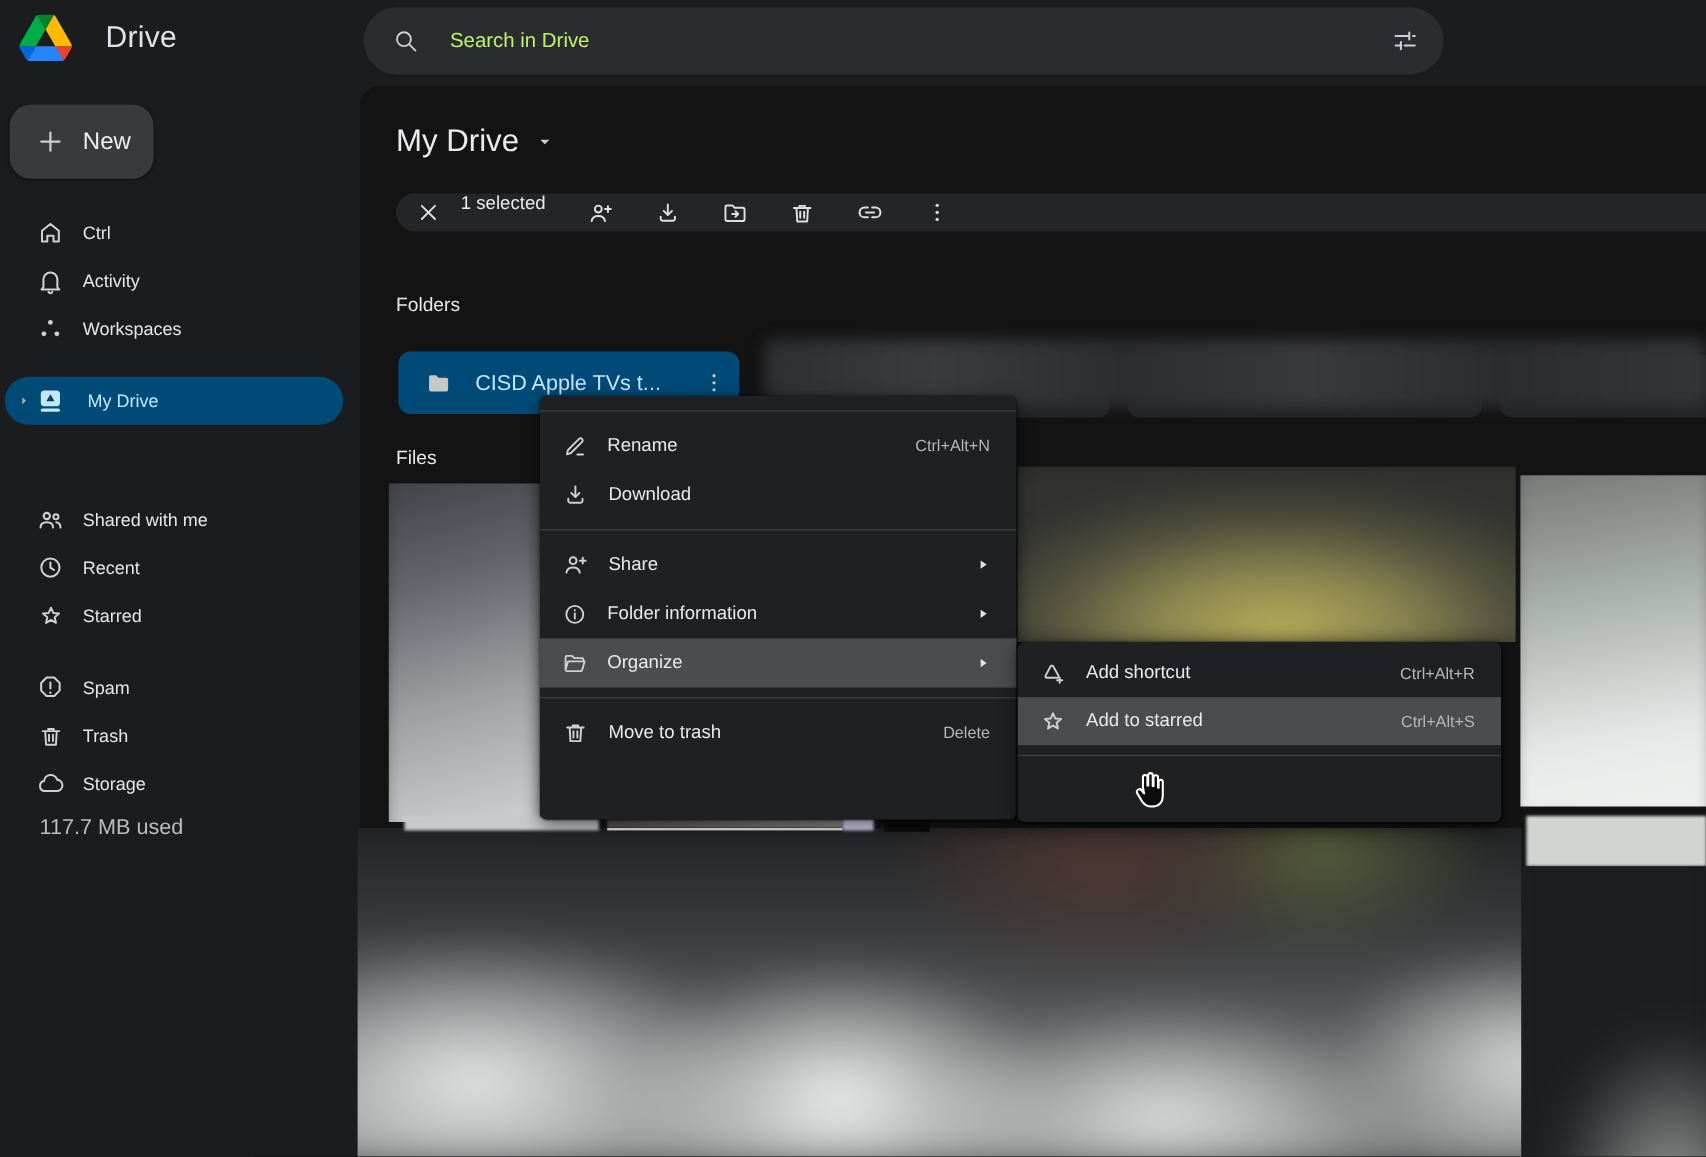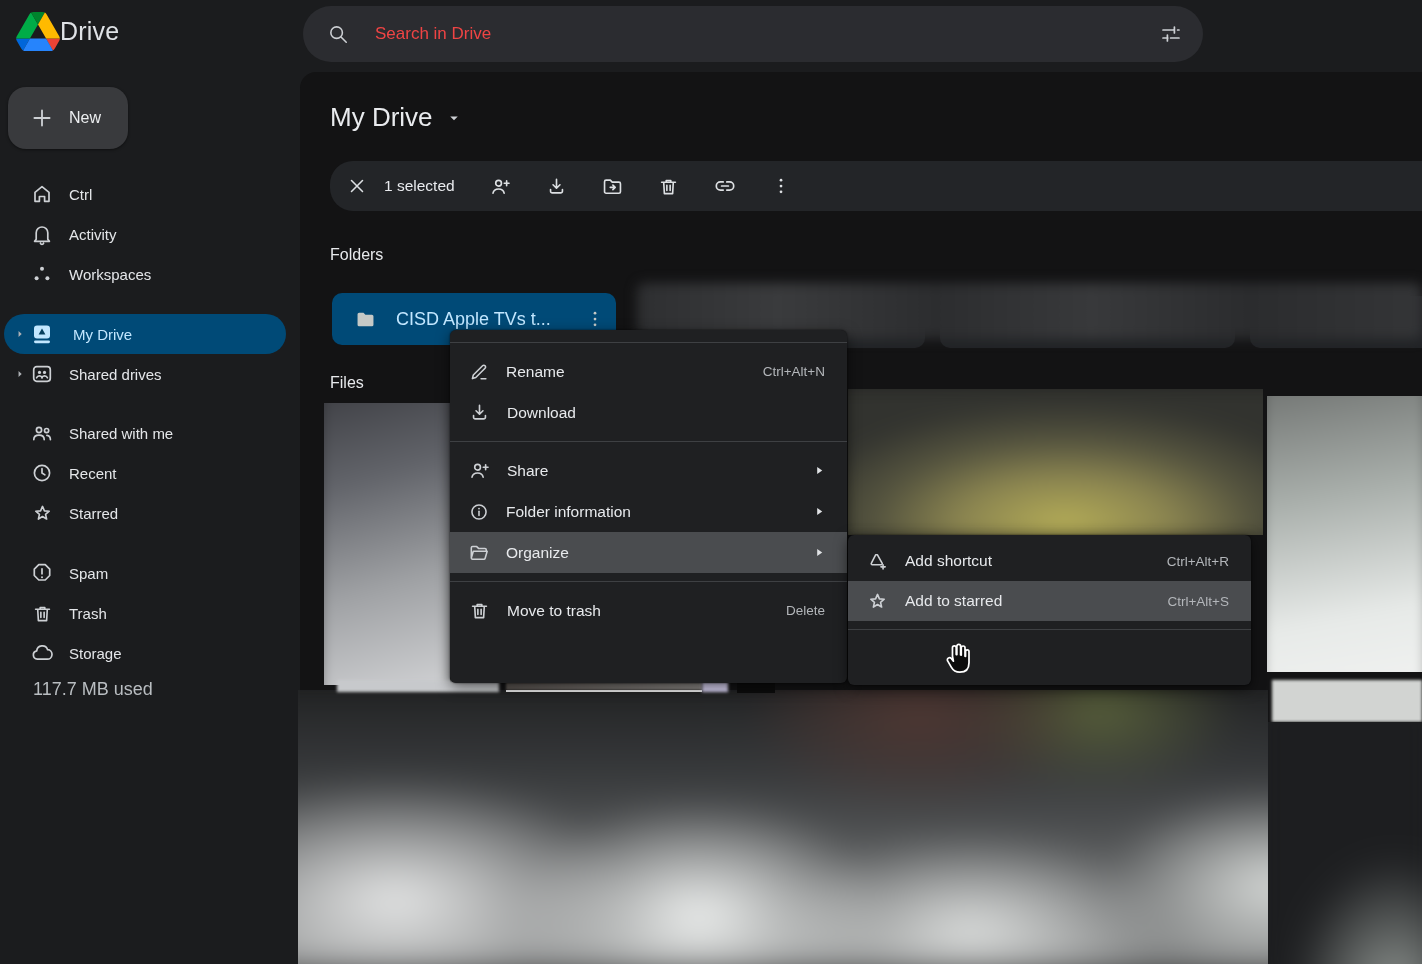--- a/index.html
+++ b/index.html
@@ -11,48 +11,48 @@
   html,body{background:#000}
   .stage{position:relative;width:1422px;height:964px;overflow:hidden;
     background:var(--chrome);font-family:"Liberation Sans",sans-serif;color:var(--txt)}
   .abs{position:absolute}
   .icon{display:inline-flex;align-items:center;justify-content:center;color:var(--ic);flex:0 0 auto}
   .icon svg{display:block}
 
   
   .content-panel{left:300px;top:72px;width:1122px;height:892px;background:var(--panel);
     border-radius:16px 0 0 0;z-index:1}
-  .logo-row{left:16px;top:12px;display:flex;align-items:center;gap:0;z-index:2}
+  .logo-row{left:16px;top:12px;display:flex;align-items:center;gap:28px;z-index:2}
   .logo-row .brand{font-size:25px;color:#dfe2e6;letter-spacing:.2px}
   .new-btn{left:8px;top:87px;width:120px;height:62px;border-radius:18px;background:#393a3d;
     display:flex;align-items:center;gap:14px;padding-left:21px;z-index:2;
     box-shadow:0 1px 3px rgba(0,0,0,.45);cursor:pointer}
-  .new-btn .nb-label{font-size:16px;font-weight:500;color:#eceef0}
+  .new-btn .nb-label{font-size:20px;font-weight:500;color:#eceef0}
   .nav-row{left:0;width:292px;height:40px;z-index:2;display:flex;align-items:center;cursor:pointer}
   .nav-row .caret{position:absolute;left:15px;width:10px;color:#aeb2b6}
   .nav-row .nicon{position:absolute;left:30px;width:24px}
   .nav-row .nlabel{position:absolute;left:69px;font-size:15px;color:var(--txt);white-space:nowrap}
   .nav-row.selected{left:4px;width:282px;background:var(--sel);border-radius:20px}
   .nav-row.selected .nlabel{color:var(--seltext);font-weight:500}
   .nav-row.selected .caret{left:11px}
   .nav-row.selected .nicon{left:26px}
   .r0{top:174px}.r1{top:214px}.r2{top:254px}.r3{top:314px}.r4{top:354px}
   .r5{top:413px}.r6{top:453px}.r7{top:493px}.r8{top:553px}.r9{top:593px}.r10{top:633px}
   .storage-used{left:33px;top:679px;font-size:18px;color:#b9bdc1;z-index:2}
 
   
   .search-bar{left:303px;top:6px;width:900px;height:56px;border-radius:28px;background:var(--searchbar);
     display:flex;align-items:center;padding:0 20px 0 24px;z-index:2;cursor:text}
-  .search-bar .ph{margin-left:26px;font-size:17px;color:#ef4444;flex:1}
+  .search-bar .ph{margin-left:26px;font-size:17px;color:#bef264;flex:1}
 
   
   .page-title{left:330px;top:102px;display:flex;align-items:center;gap:12px;z-index:2;cursor:pointer}
   .page-title .t{font-size:26px;color:#e9ebee}
-  .sel-toolbar{left:330px;top:161px;width:1092px;height:50px;background:var(--toolbar);
-    border-radius:23px 0 0 23px;display:flex;align-items:center;padding-left:16px;z-index:2}
+  .sel-toolbar{left:330px;top:161px;width:1092px;height:32px;background:var(--toolbar);
+    border-radius:23px 0 0 23px;display:flex;padding-left:16px;z-index:2}
   .sel-toolbar .count{margin:0 10px 0 16px;font-size:15.5px;font-weight:500;color:#e9ebee}
   .tb-ic{margin-left:33px;cursor:pointer;color:#dde0e3}
   .tb-ic.first{margin-left:24px}
   .section-label{font-size:16px;font-weight:500;color:#e7e9ec;z-index:2}
   .folders-label{left:330px;top:246px}
   .files-label{left:330px;top:374px}
 
   
   .chip{height:52px;border-radius:10px;background:var(--chip);z-index:2}
   .chip.selchip{left:332px;top:293px;width:284px;background:var(--sel);display:flex;align-items:center;
@@ -192,36 +192,20 @@
       </span>
     <span class="icon nicon">
         <svg width="24" height="24" viewBox="0 0 24 24">
           <rect x="4" y="3.4" width="16" height="13.2" rx="3" fill="#c2e7ff"></rect>
           <path d="M12 6.6l3.4 5.8H8.6z" fill="#07405e"></path>
           <rect x="4" y="18.4" width="16" height="2.8" rx="1.4" fill="#c2e7ff"></rect>
         </svg>
       </span>
     <span class="nlabel">My Drive</span>
   </div>
-  <div class="abs nav-row r4">
-    <span class="icon caret">
-        <svg width="10" height="10" viewBox="0 0 24 24" fill="currentColor">
-          <path d="M8.5 5 16 12l-7.5 7z"></path>
-        </svg>
-      </span>
-    <span class="icon nicon">
-        <svg width="24" height="24" viewBox="0 0 24 24">
-          <rect x="3.7" y="4.7" width="16.6" height="14.6" rx="3" fill="none" stroke="currentColor" stroke-width="1.7" stroke-linecap="round" stroke-linejoin="round"></rect>
-          <circle cx="9.5" cy="10.4" r="1.6" fill="currentColor"></circle>
-          <circle cx="14.5" cy="10.4" r="1.6" fill="currentColor"></circle>
-          <path d="M6.6 15.8c.5-1.3 1.6-2 2.9-2 1.2 0 2.3.7 2.8 2M11.7 15.8c.5-1.3 1.6-2 2.8-2 1.3 0 2.4.7 2.9 2" fill="none" stroke="currentColor" stroke-width="1.7" stroke-linecap="round" stroke-linejoin="round"></path>
-        </svg>
-      </span>
-    <span class="nlabel">Shared drives</span>
-  </div>
   <div class="abs nav-row r5">
     <span class="icon nicon">
         <svg width="24" height="24" viewBox="0 0 24 24">
           <circle cx="9" cy="9" r="2.6" fill="none" stroke="currentColor" stroke-width="1.7" stroke-linecap="round" stroke-linejoin="round"></circle>
           <path d="M3.8 18.6c0-2.9 2.3-4.4 5.2-4.4s5.2 1.5 5.2 4.4" fill="none" stroke="currentColor" stroke-width="1.7" stroke-linecap="round" stroke-linejoin="round"></path>
           <circle cx="16.6" cy="9.6" r="2.1" fill="none" stroke="currentColor" stroke-width="1.7" stroke-linecap="round" stroke-linejoin="round"></circle>
           <path d="M16.9 14.3c2 .3 3.5 1.8 3.5 4.3" fill="none" stroke="currentColor" stroke-width="1.7" stroke-linecap="round" stroke-linejoin="round"></path>
         </svg>
       </span>
     <span class="nlabel">Shared with me</span>

